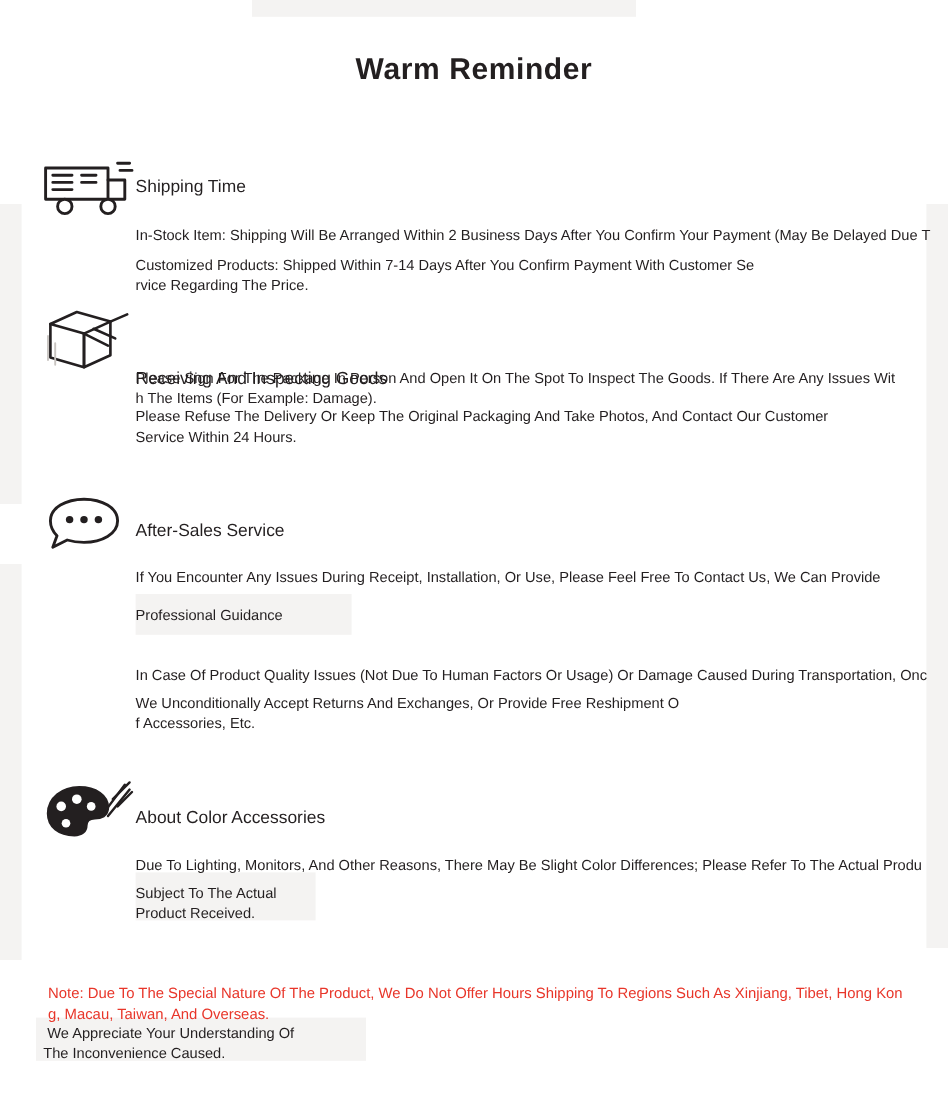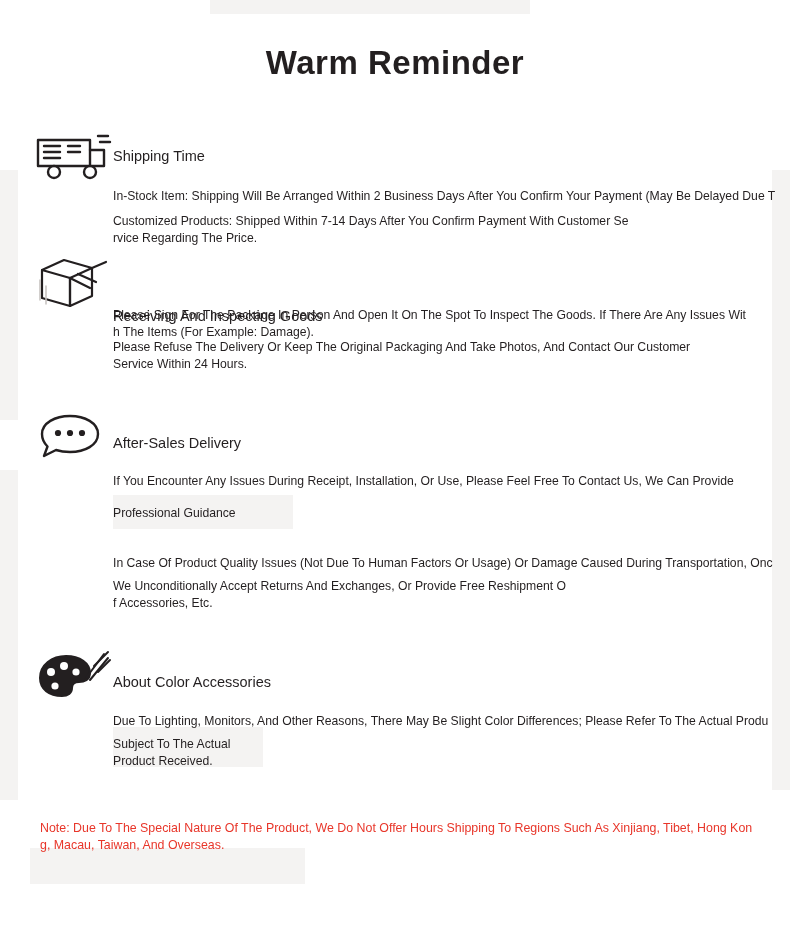--- a/index.html
+++ b/index.html
@@ -25,21 +25,21 @@
 
   .page {
     position: relative;
     z-index: 1;
     width: 790px;
     height: 928px;
   }
 
   .title {
     text-align: center;
-    font-size: 33px;
+    font-size: 25px;
     font-weight: bold;
     letter-spacing: 0.5px;
     color: #231f20;
     margin: 0;
     position: absolute;
     top: 44px;
     left: 0;
     width: 790px;
   }
 
@@ -158,21 +158,21 @@
         <g fill="none" stroke="#231f20" stroke-width="2.4" stroke-linecap="round" stroke-linejoin="round">
           <path d="M8 22 C8 11 21 4 36 4 C51 4 64 11 64 22 C64 33 51 40 36 40 C31 40 26 39.3 22 38 L10 44 L13.5 34.5 C10 31 8 27 8 22 Z"></path>
         </g>
         <g fill="#231f20">
           <circle cx="24" cy="21" r="3.1"></circle>
           <circle cx="36" cy="21" r="3.1"></circle>
           <circle cx="48" cy="21" r="3.1"></circle>
         </g>
       </svg>
     </div>
-    <div class="sec-title" style="top:435px;">After-Sales Delivery</div>
+    <div class="sec-title" style="top:435px;">After-Sales Service</div>
     <div class="body-text" style="top:473px;">If You Encounter Any Issues During Receipt, Installation, Or Use, Please Feel Free To Contact Us, We Can Provide</div>
     <div class="body-text" style="top:505px;">Professional Guidance</div>
     <div class="body-text" style="top:555px;">In Case Of Product Quality Issues (Not Due To Human Factors Or Usage) Or Damage Caused During Transportation, Onc</div>
     <div class="body-text" style="top:578px;">We Unconditionally Accept Returns And Exchanges, Or Provide Free Reshipment O
 f Accessories, Etc.</div>
   </div>
 
   <div class="section">
     <div class="icon-box" style="top:648px;">
       <svg width="80" height="56" viewBox="0 0 80 56">
@@ -192,14 +192,16 @@
       </svg>
     </div>
     <div class="sec-title" style="top:674px;">About Color Accessories</div>
     <div class="body-text" style="top:713px;">Due To Lighting, Monitors, And Other Reasons, There May Be Slight Color Differences; Please Refer To The Actual Produ</div>
     <div class="body-text" style="top:736px;">Subject To The Actual
 Product Received.</div>
   </div>
 
   <div class="note" style="top:820px;">Note: Due To The Special Nature Of The Product, We Do Not Offer Hours Shipping To Regions Such As Xinjiang, Tibet, Hong Kon
 g, Macau, Taiwan, And Overseas.</div>
+  <div class="note-sub" style="top:853px;"> We Appreciate Your Understanding Of
+The Inconvenience Caused.</div>
 
 </div>
 
 </body></html>

